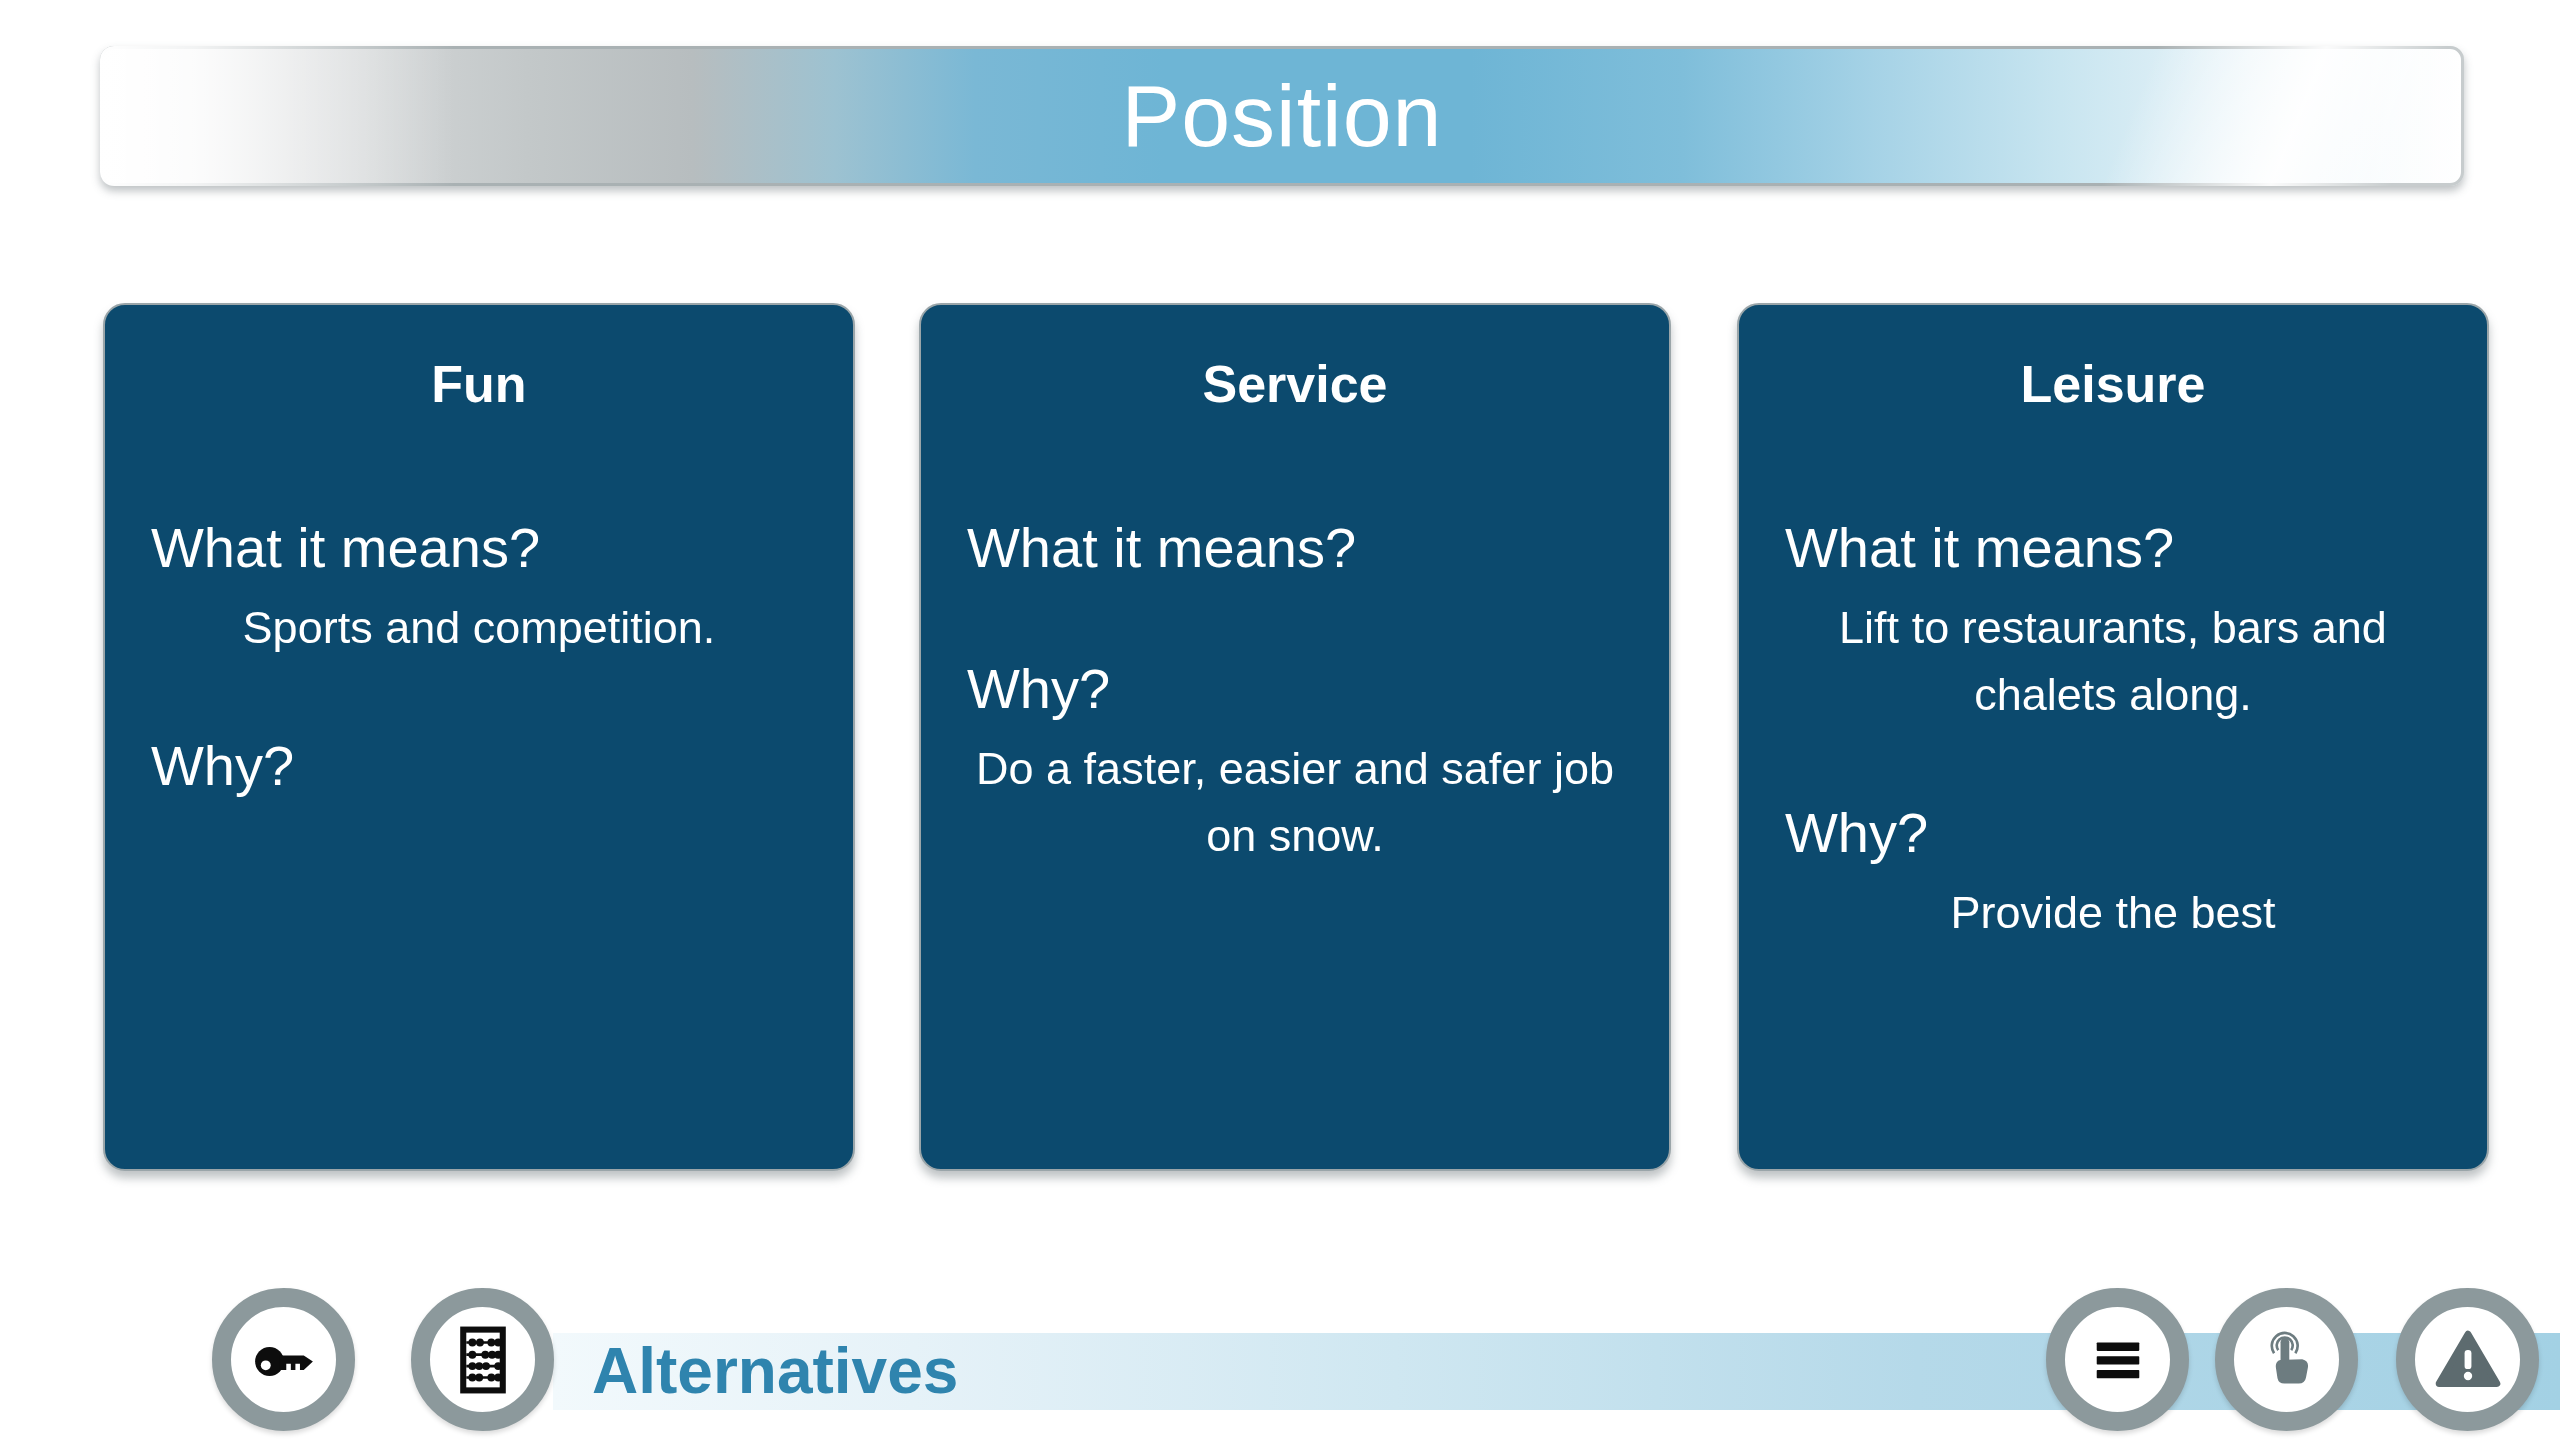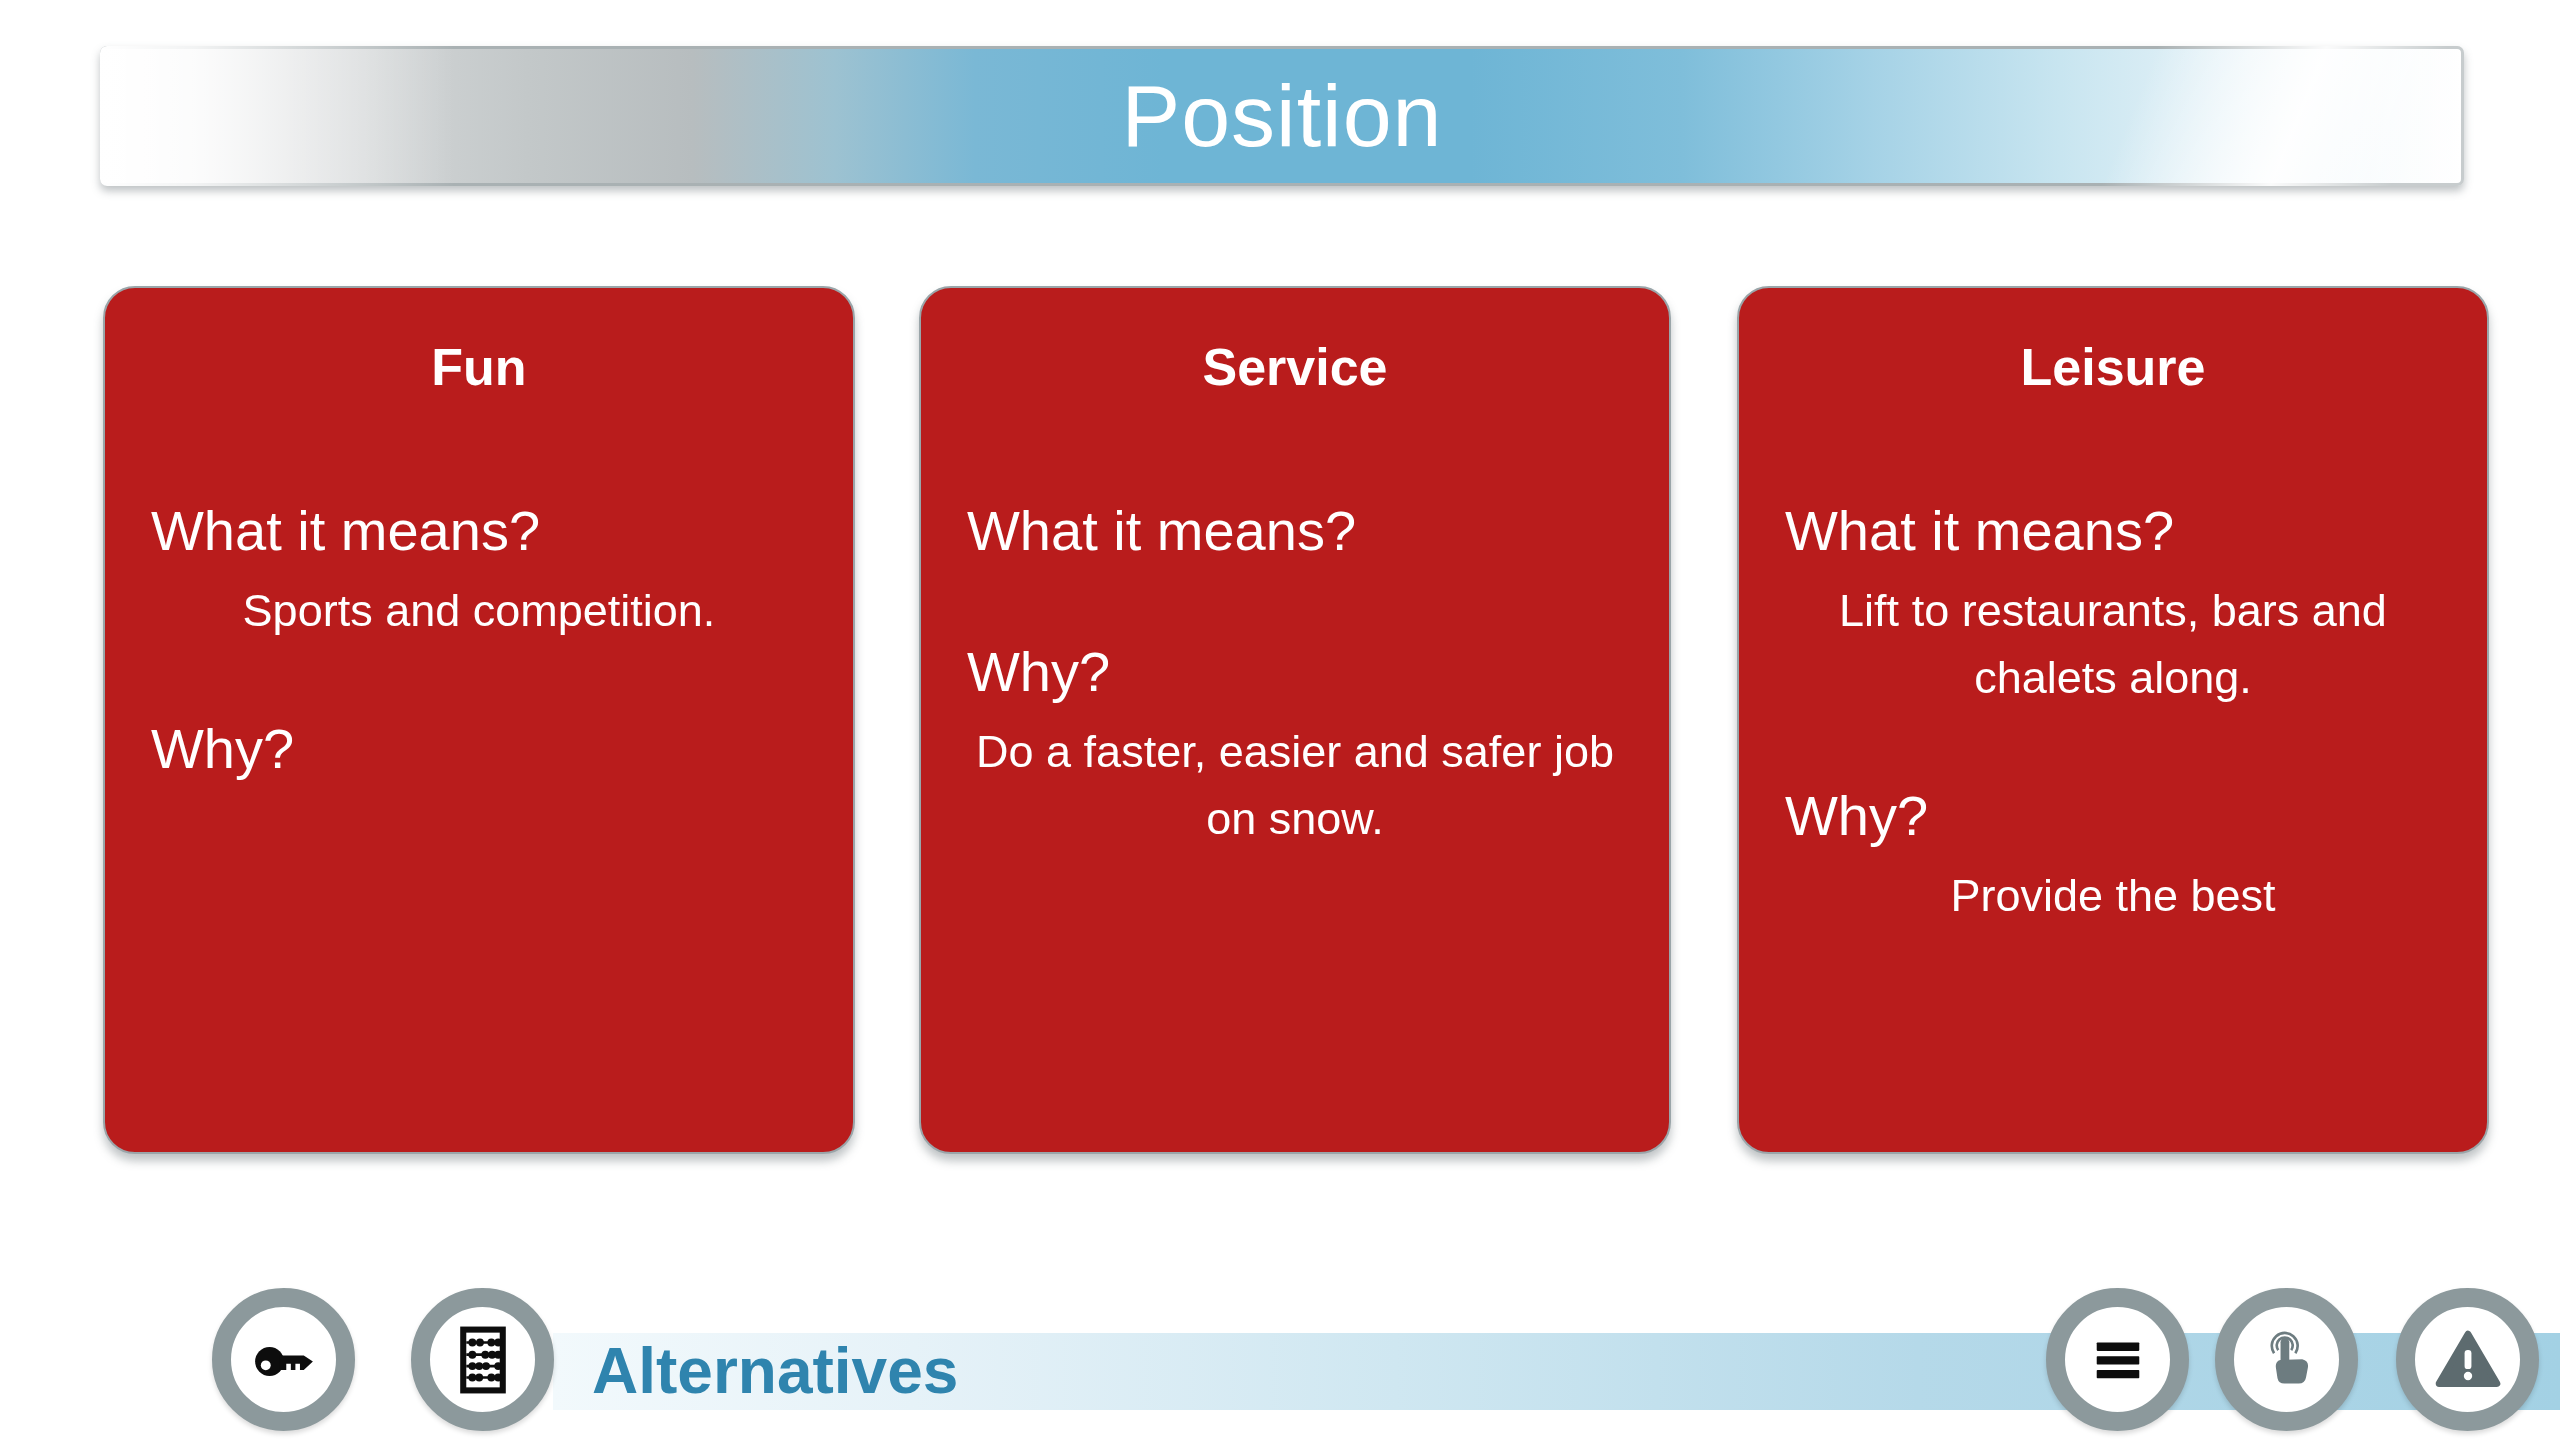--- a/index.html
+++ b/index.html
@@ -10,21 +10,21 @@
     background: #ffffff;
     overflow: hidden;
     font-family: "Liberation Sans", sans-serif;
   }
 
   
   .banner {
     position: absolute;
     left: 100px; top: 46px;
     width: 2364px; height: 140px;
-    border-radius: 7px;
+    border-radius: 14px;
     border: 3px solid #a9b1b3;
     box-sizing: border-box;
     background: linear-gradient(to right,
       #f6f6f6 0%, #dadcdd 8%, #c3c8c9 18%, #b7bdbf 25%,
       #9dc2d1 31%, #7ab8d5 37%, #6eb5d5 45%, #6eb5d5 58%,
       #7fbeda 67%, #a5d2e6 75%, #c8e5f0 83%, #e9f4f9 91%, #ffffff 100%);
     box-shadow: 0 5px 9px rgba(110,120,125,0.45);
   }
   .banner::before {
     content:""; position:absolute; inset:-3px; border-radius:inherit;
@@ -44,25 +44,25 @@
     color: #ffffff;
     font-size: 88px;
     font-weight: 400;
     letter-spacing: 1px;
     z-index: 2;
   }
 
   
   .card {
     position: absolute;
-    top: 286px;
+    top: 303px;
     width: 752px; height: 868px;
-    background: #b91c1c;
+    background: #0c4a6e;
     border: 2px solid #9aa5a9;
-    border-radius: 32px;
+    border-radius: 22px;
     box-sizing: border-box;
     box-shadow: 0 7px 10px rgba(95,105,110,0.4);
     color: #ffffff;
     padding: 0 46px;
   }
   .card-1 { left: 103px; }
   .card-2 { left: 919px; }
   .card-3 { left: 1737px; }
 
   .card-title {

